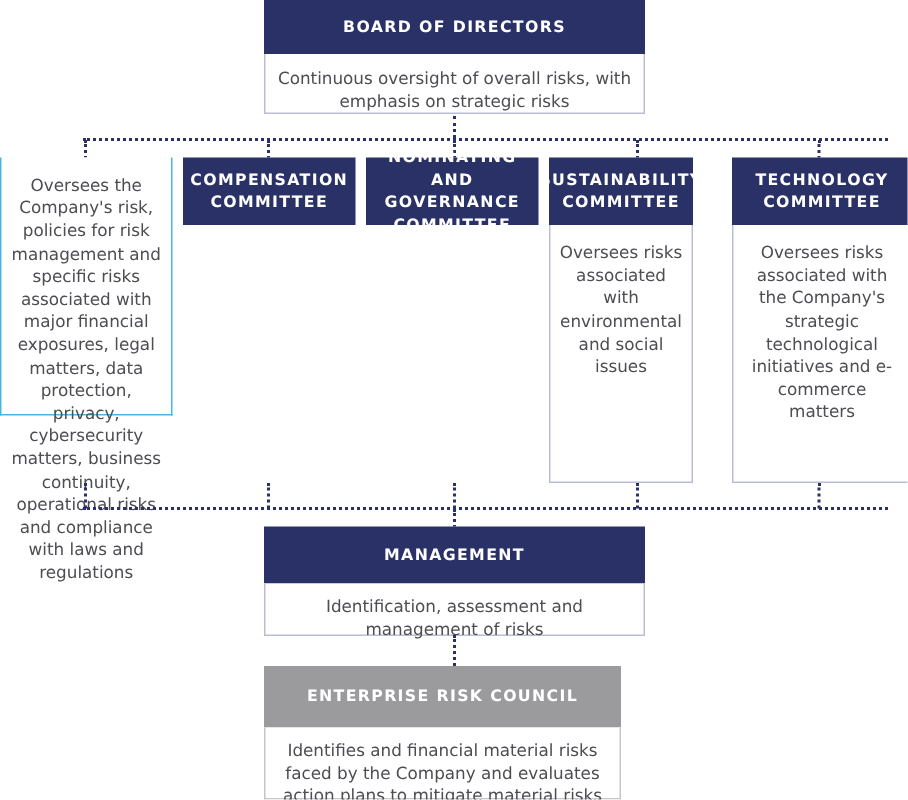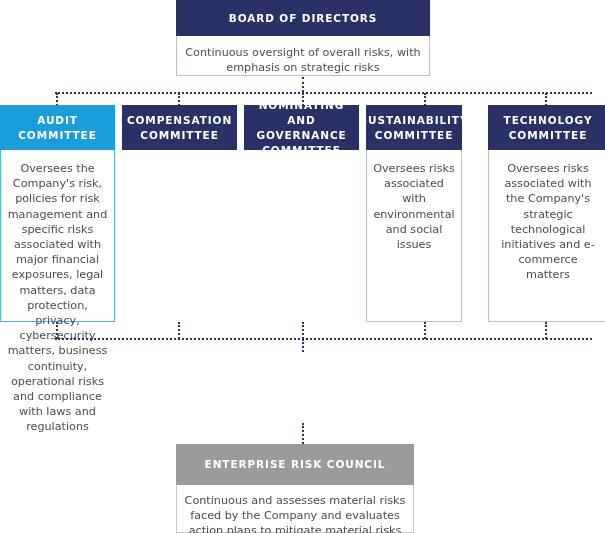--- a/index.html
+++ b/index.html
@@ -112,21 +112,20 @@
   <div class="v-dot" id="trunk-top"></div>
   <div class="h-dot" id="bus-top"></div>
 
   <div class="v-dot drop" style="left:56px;"></div>
   <div class="v-dot drop" style="left:178px;"></div>
   <div class="v-dot drop" style="left:302px;"></div>
   <div class="v-dot drop" style="left:424px;"></div>
   <div class="v-dot drop" style="left:545px;"></div>
 
   <div class="node cyan committee" id="cmt-0">
-    <div class="node-header">AUDIT COMMITTEE</div>
     <div class="node-body">Oversees the Company's risk, policies for risk management and specific risks associated with major financial exposures, legal matters, data protection, privacy, cybersecurity matters, business continuity, operational risks and compliance with laws and regulations</div>
   </div>
 
   <div class="node navy committee" id="cmt-1">
     <div class="node-header">COMPENSATION COMMITTEE</div>
   </div>
 
   <div class="node navy committee" id="cmt-2">
     <div class="node-header">NOMINATING AND GOVERNANCE COMMITTEE</div>
   </div>
@@ -143,21 +142,25 @@
 
   <div class="v-dot rise" style="left:56px;"></div>
   <div class="v-dot rise" style="left:178px;"></div>
   <div class="v-dot rise" style="left:302px;"></div>
   <div class="v-dot rise" style="left:424px;"></div>
   <div class="v-dot rise" style="left:545px;"></div>
 
   <div class="h-dot" id="bus-bottom"></div>
   <div class="v-dot" id="trunk-mgmt"></div>
 
+  <div class="node navy" id="management">
+    <div class="node-header">MANAGEMENT</div>
+    <div class="node-body">Identification, assessment and management of risks</div>
+  </div>
 
   <div class="v-dot" id="trunk-erc"></div>
 
   <div class="node gray" id="erc">
     <div class="node-header">ENTERPRISE RISK COUNCIL</div>
-    <div class="node-body">Continuous and assesses material risks faced by the Company and evaluates action plans to mitigate material risks</div>
+    <div class="node-body">Identifies and financial material risks faced by the Company and evaluates action plans to mitigate material risks</div>
   </div>
 
 </div>
 
 </body></html>

